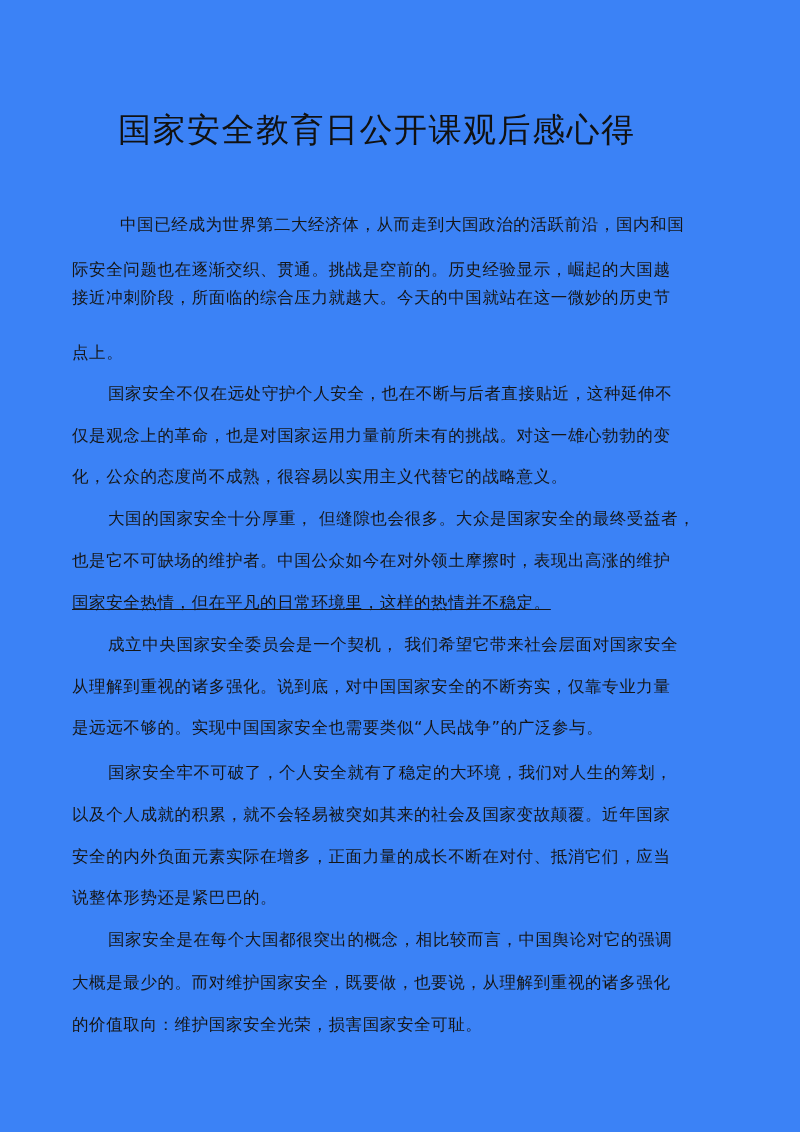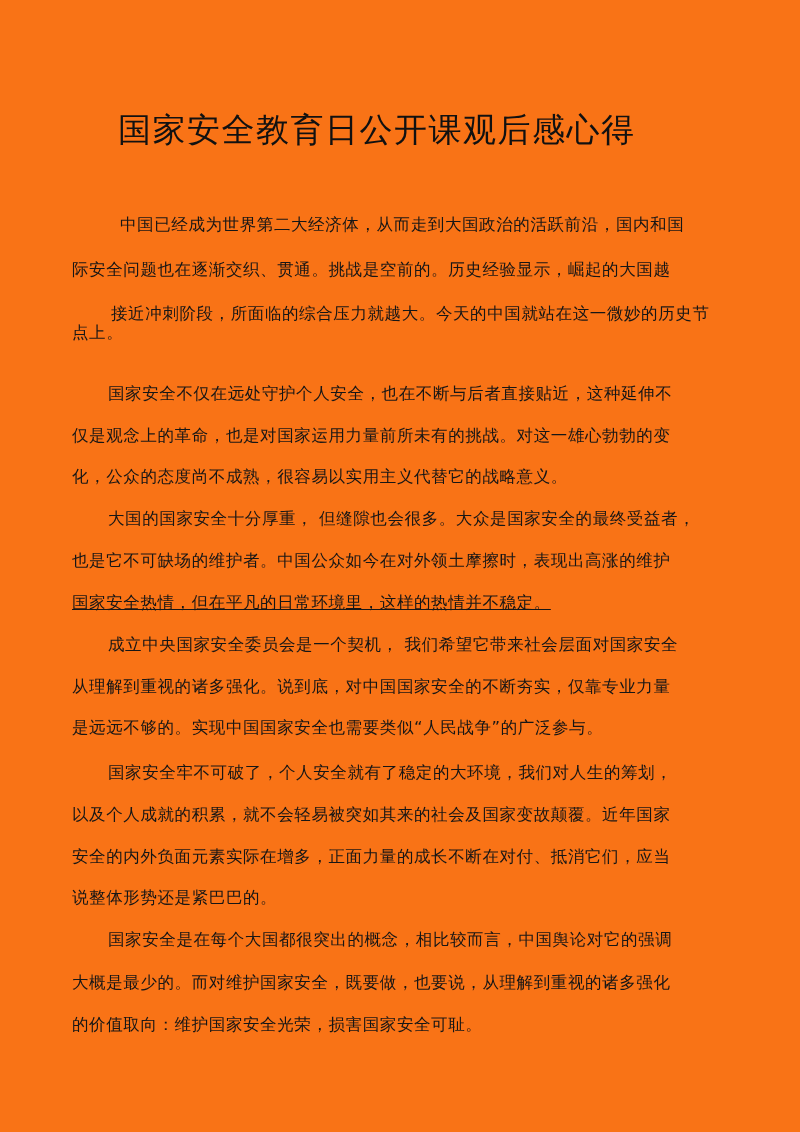--- a/index.html
+++ b/index.html
@@ -1,33 +1,33 @@
 <!DOCTYPE html>
 <html><head>
   <meta charset="utf-8">
   <style>
     html, body { margin: 0; padding: 0; background: #ffffff; }
     body { width: 800px; height: 1132px; position: relative; overflow: hidden;
            font-family: "DejaVu Sans", "Liberation Sans", sans-serif; color: #111; }
-    .page { position: absolute; left: 0; top: 0; width: 800px; height: 1132px; background: #f97316; }
+    .page { position: absolute; left: 0; top: 0; width: 800px; height: 1132px; background: #3b82f6; }
     .title { position: absolute; left: 118px; top: 108px; font-size: 33px; letter-spacing: 1.5px;
              white-space: nowrap; color: #111; font-weight: normal; }
     .line { position: absolute; font-size: 16.5px; white-space: nowrap; letter-spacing: 0.6px; color: #161616; }
   </style>
 </head>
 <body>
 
 <div class="page">
   <h1 class="title" style="margin:0;">国家安全教育日公开课观后感心得</h1>
 
   <div>
     <div class="line" style="left:120px; top:214px;">中国已经成为世界第二大经济体，从而走到大国政治的活跃前沿，国内和国</div>
     <div class="line" style="left:72px; top:259px;">际安全问题也在逐渐交织、贯通。挑战是空前的。历史经验显示，崛起的大国越</div>
-    <div class="line" style="left:72px; top:303px;margin-left:39px;">接近冲刺阶段，所面临的综合压力就越大。今天的中国就站在这一微妙的历史节</div>
-    <div class="line" style="left:72px; top:322px;">点上。</div>
+    <div class="line" style="left:72px; top:287px;">接近冲刺阶段，所面临的综合压力就越大。今天的中国就站在这一微妙的历史节</div>
+    <div class="line" style="left:72px; top:342px;">点上。</div>
   </div>
 
   <div>
     <div class="line" style="left:108px; top:383px;">国家安全不仅在远处守护个人安全，也在不断与后者直接贴近，这种延伸不</div>
     <div class="line" style="left:72px; top:425px;">仅是观念上的革命，也是对国家运用力量前所未有的挑战。对这一雄心勃勃的变</div>
     <div class="line" style="left:72px; top:466px;text-align:center;">化，公众的态度尚不成熟，很容易以实用主义代替它的战略意义。</div>
   </div>
 
   <div>
     <div class="line" style="left:108px; top:508px;">大国的国家安全十分厚重，  但缝隙也会很多。大众是国家安全的最终受益者，</div>

